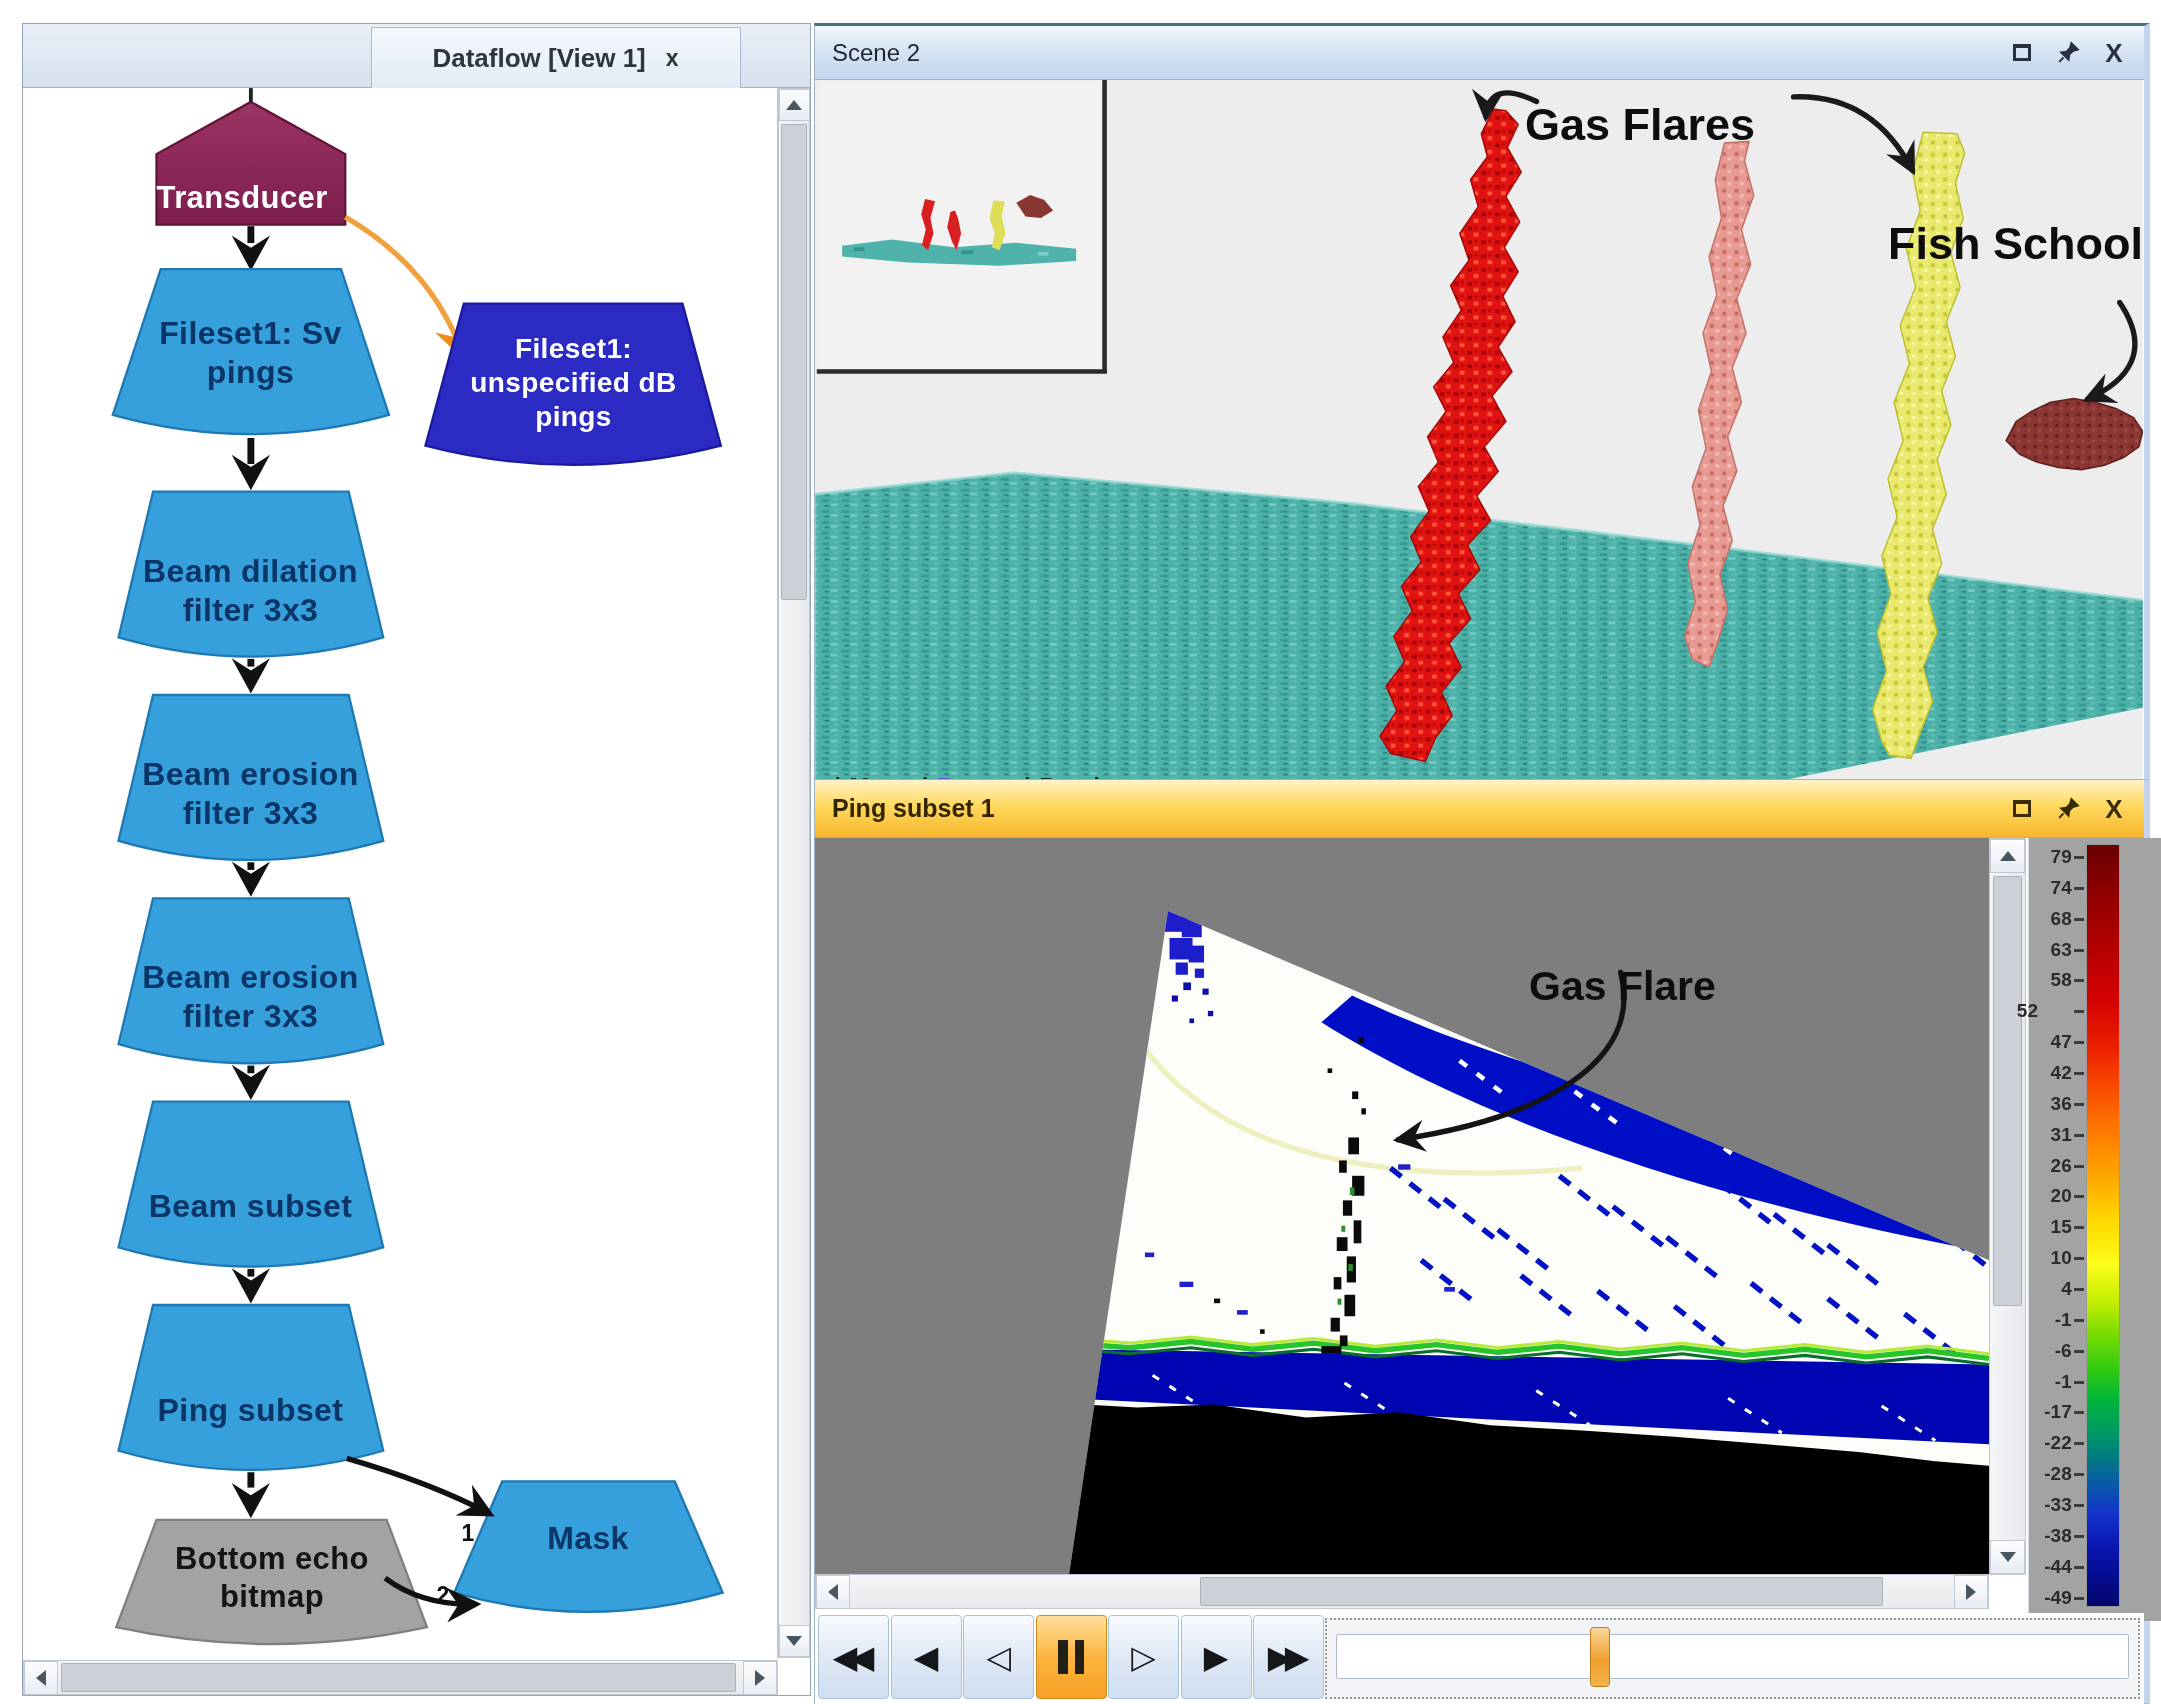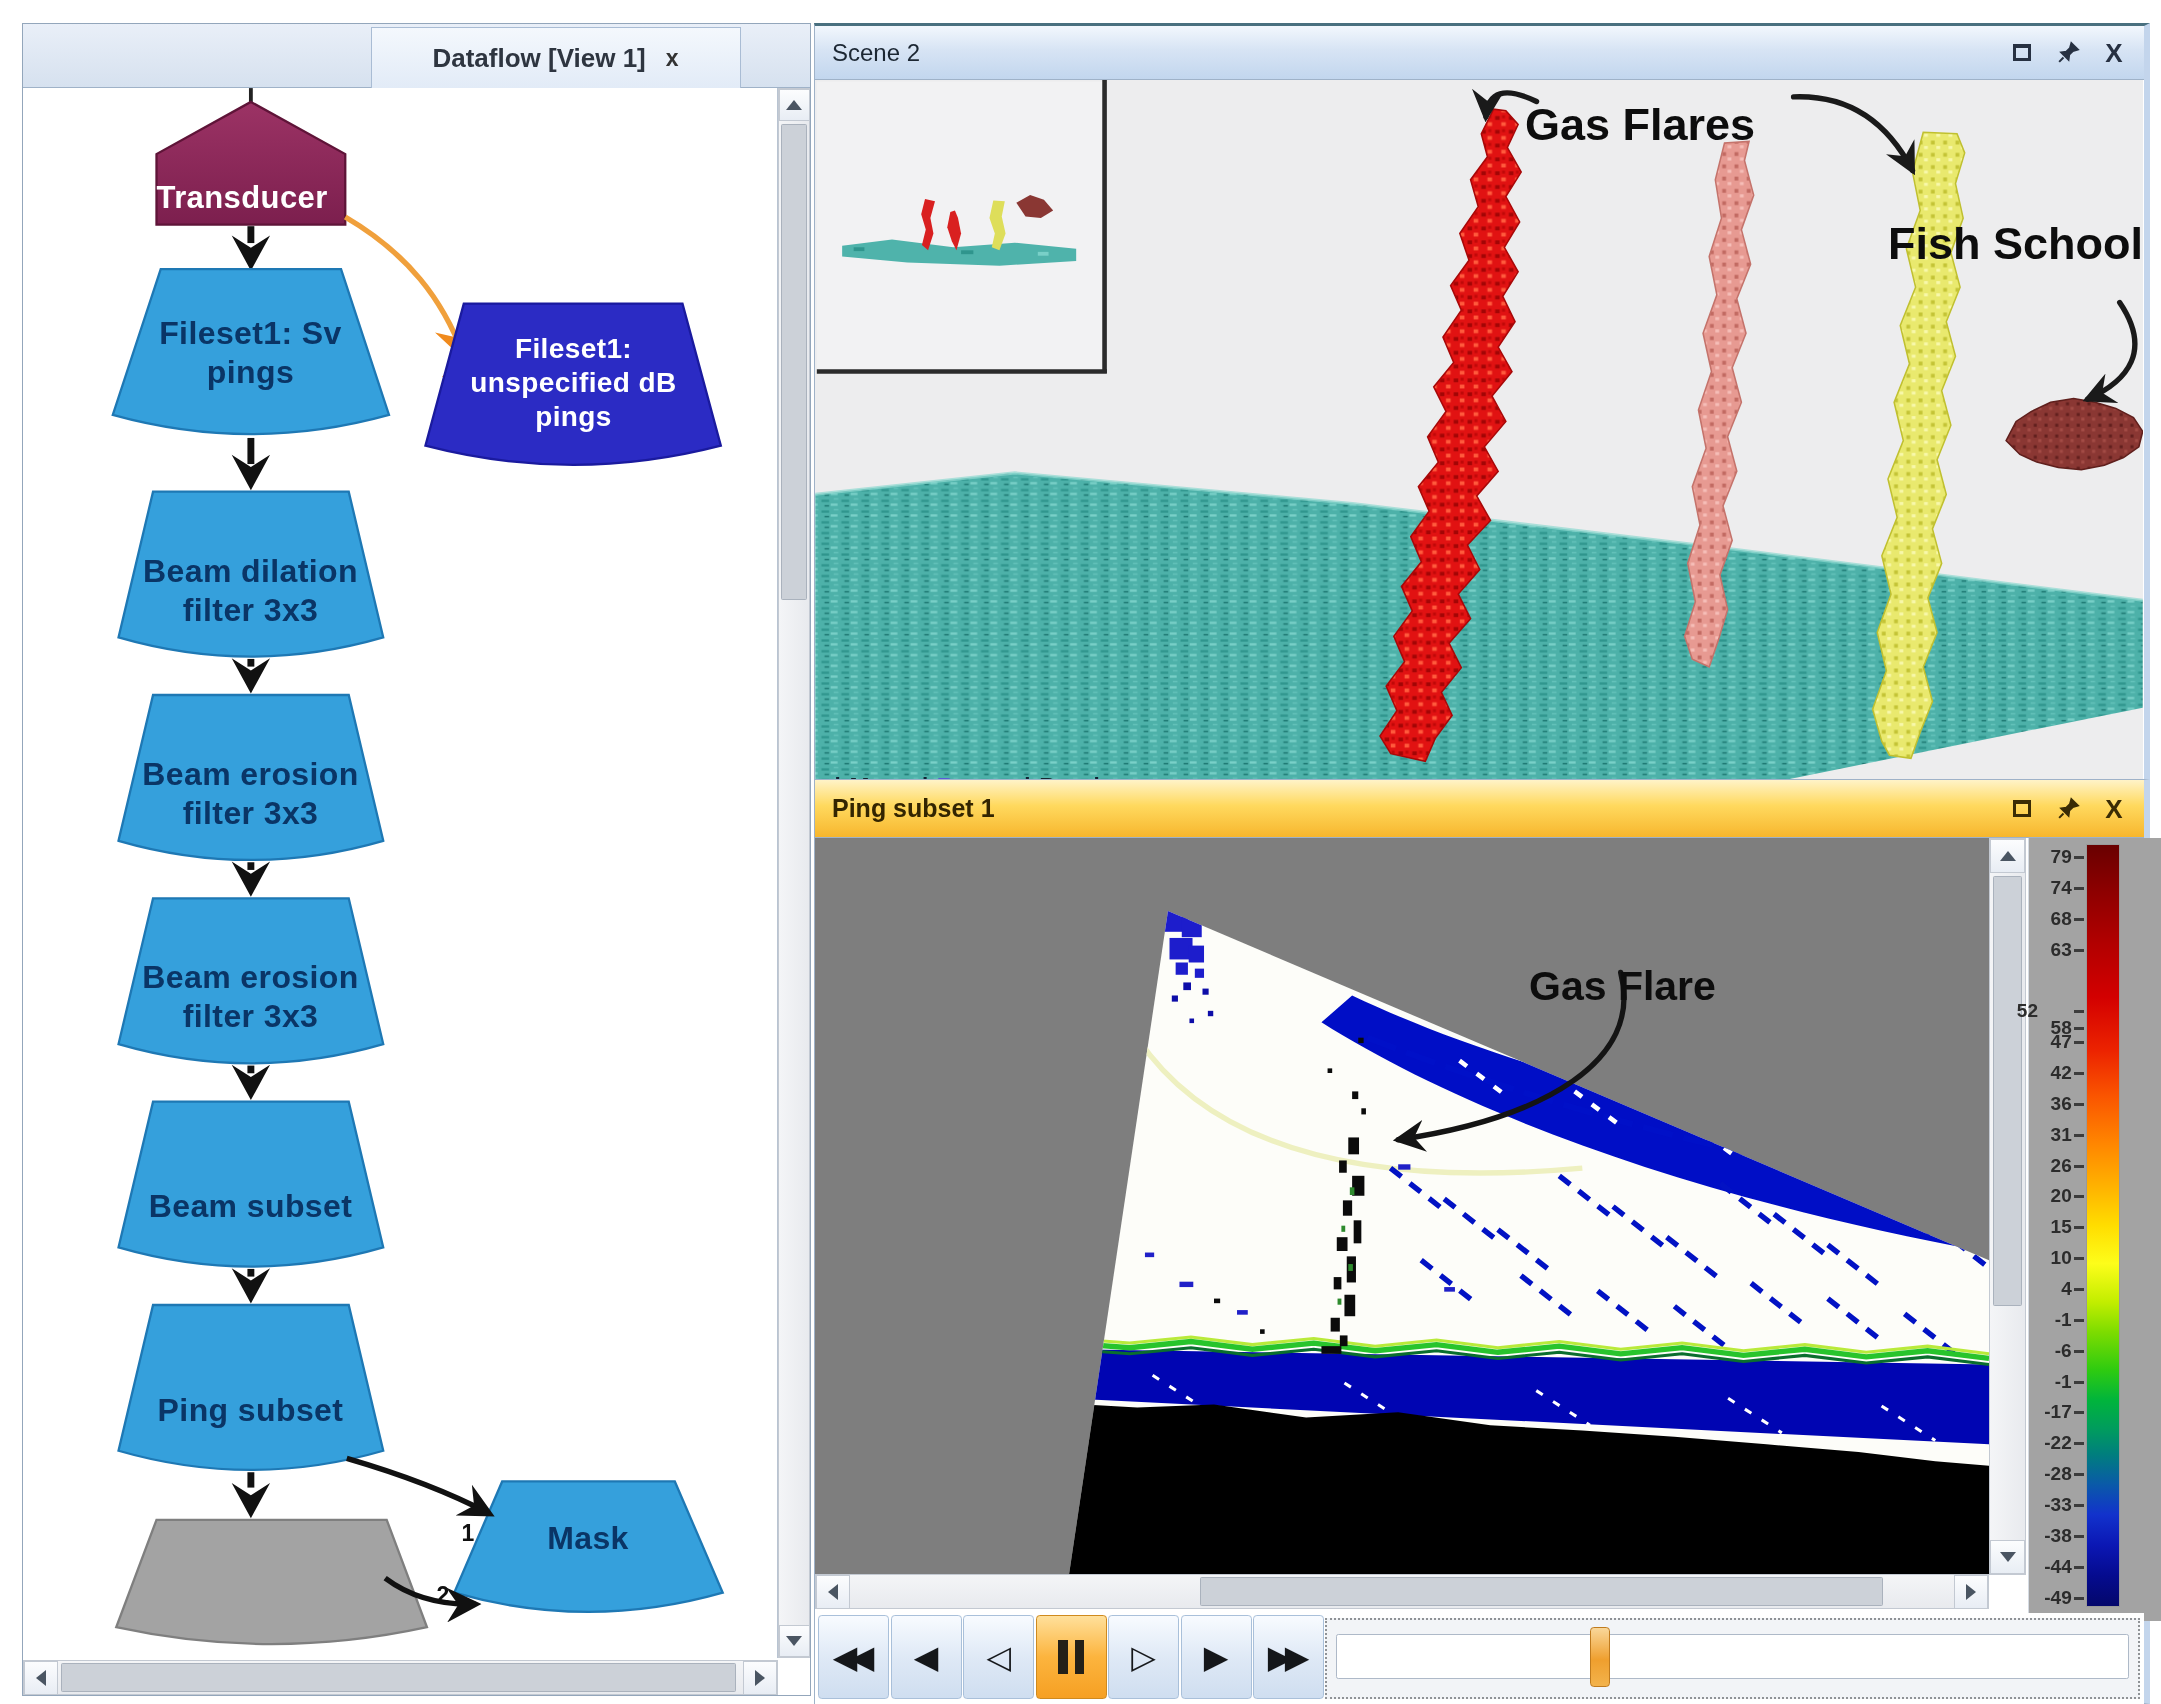--- a/index.html
+++ b/index.html
@@ -186,20 +186,24 @@
       <div class="node-label lbl-blue" style="left:90px;top:667px;width:276px;font-size:32px;">
         <div>Beam erosion</div>
         <div>filter 3x3</div>
       </div>
       <div class="node-label lbl-blue" style="left:90px;top:870px;width:276px;font-size:32px;">
         <div>Beam erosion</div>
         <div>filter 3x3</div>
       </div>
       <div class="node-label lbl-blue" style="left:90px;top:1099px;width:276px;font-size:32px;">Beam subset</div>
       <div class="node-label lbl-blue" style="left:90px;top:1303px;width:276px;font-size:32px;">Ping subset</div>
+      <div class="node-label lbl-black" style="left:94px;top:1452px;width:311px;font-size:31px;">
+        <div>Bottom echo</div>
+        <div>bitmap</div>
+      </div>
       <div class="node-label lbl-blue" style="left:431px;top:1431px;width:269px;font-size:32px;">Mask</div>
       <div class="edge-num" style="left:439px;top:1432px;">1</div>
       <div class="edge-num" style="left:414px;top:1494px;">2</div>
     </div>
 
     <div class="sb" style="left:755px;top:64px;width:32px;height:1570px;">
       <div class="sb-btn" style="left:0;top:0;width:31px;height:32px;">
           <span class="tri up"></span>
         </div>
       <div class="sb-thumb" style="left:2.3px;top:35px;width:26px;height:476px;"></div>
@@ -486,21 +490,21 @@
             <span class="cb-dash"></span>
           </div>
           <div class="cb-row" style="top: 62px;">
             <span class="cb-num">68</span>
             <span class="cb-dash"></span>
           </div>
           <div class="cb-row" style="top: 93px;">
             <span class="cb-num">63</span>
             <span class="cb-dash"></span>
           </div>
-          <div class="cb-row" style="top: 123px; margin-top: 48px;">
+          <div class="cb-row" style="top: 123px;">
             <span class="cb-num">58</span>
             <span class="cb-dash"></span>
           </div>
           <div class="cb-row" style="top: 154px; gap: 36px;">
             <span class="cb-num">52</span>
             <span class="cb-dash"></span>
           </div>
           <div class="cb-row" style="top: 185px;">
             <span class="cb-num">47</span>
             <span class="cb-dash"></span>

